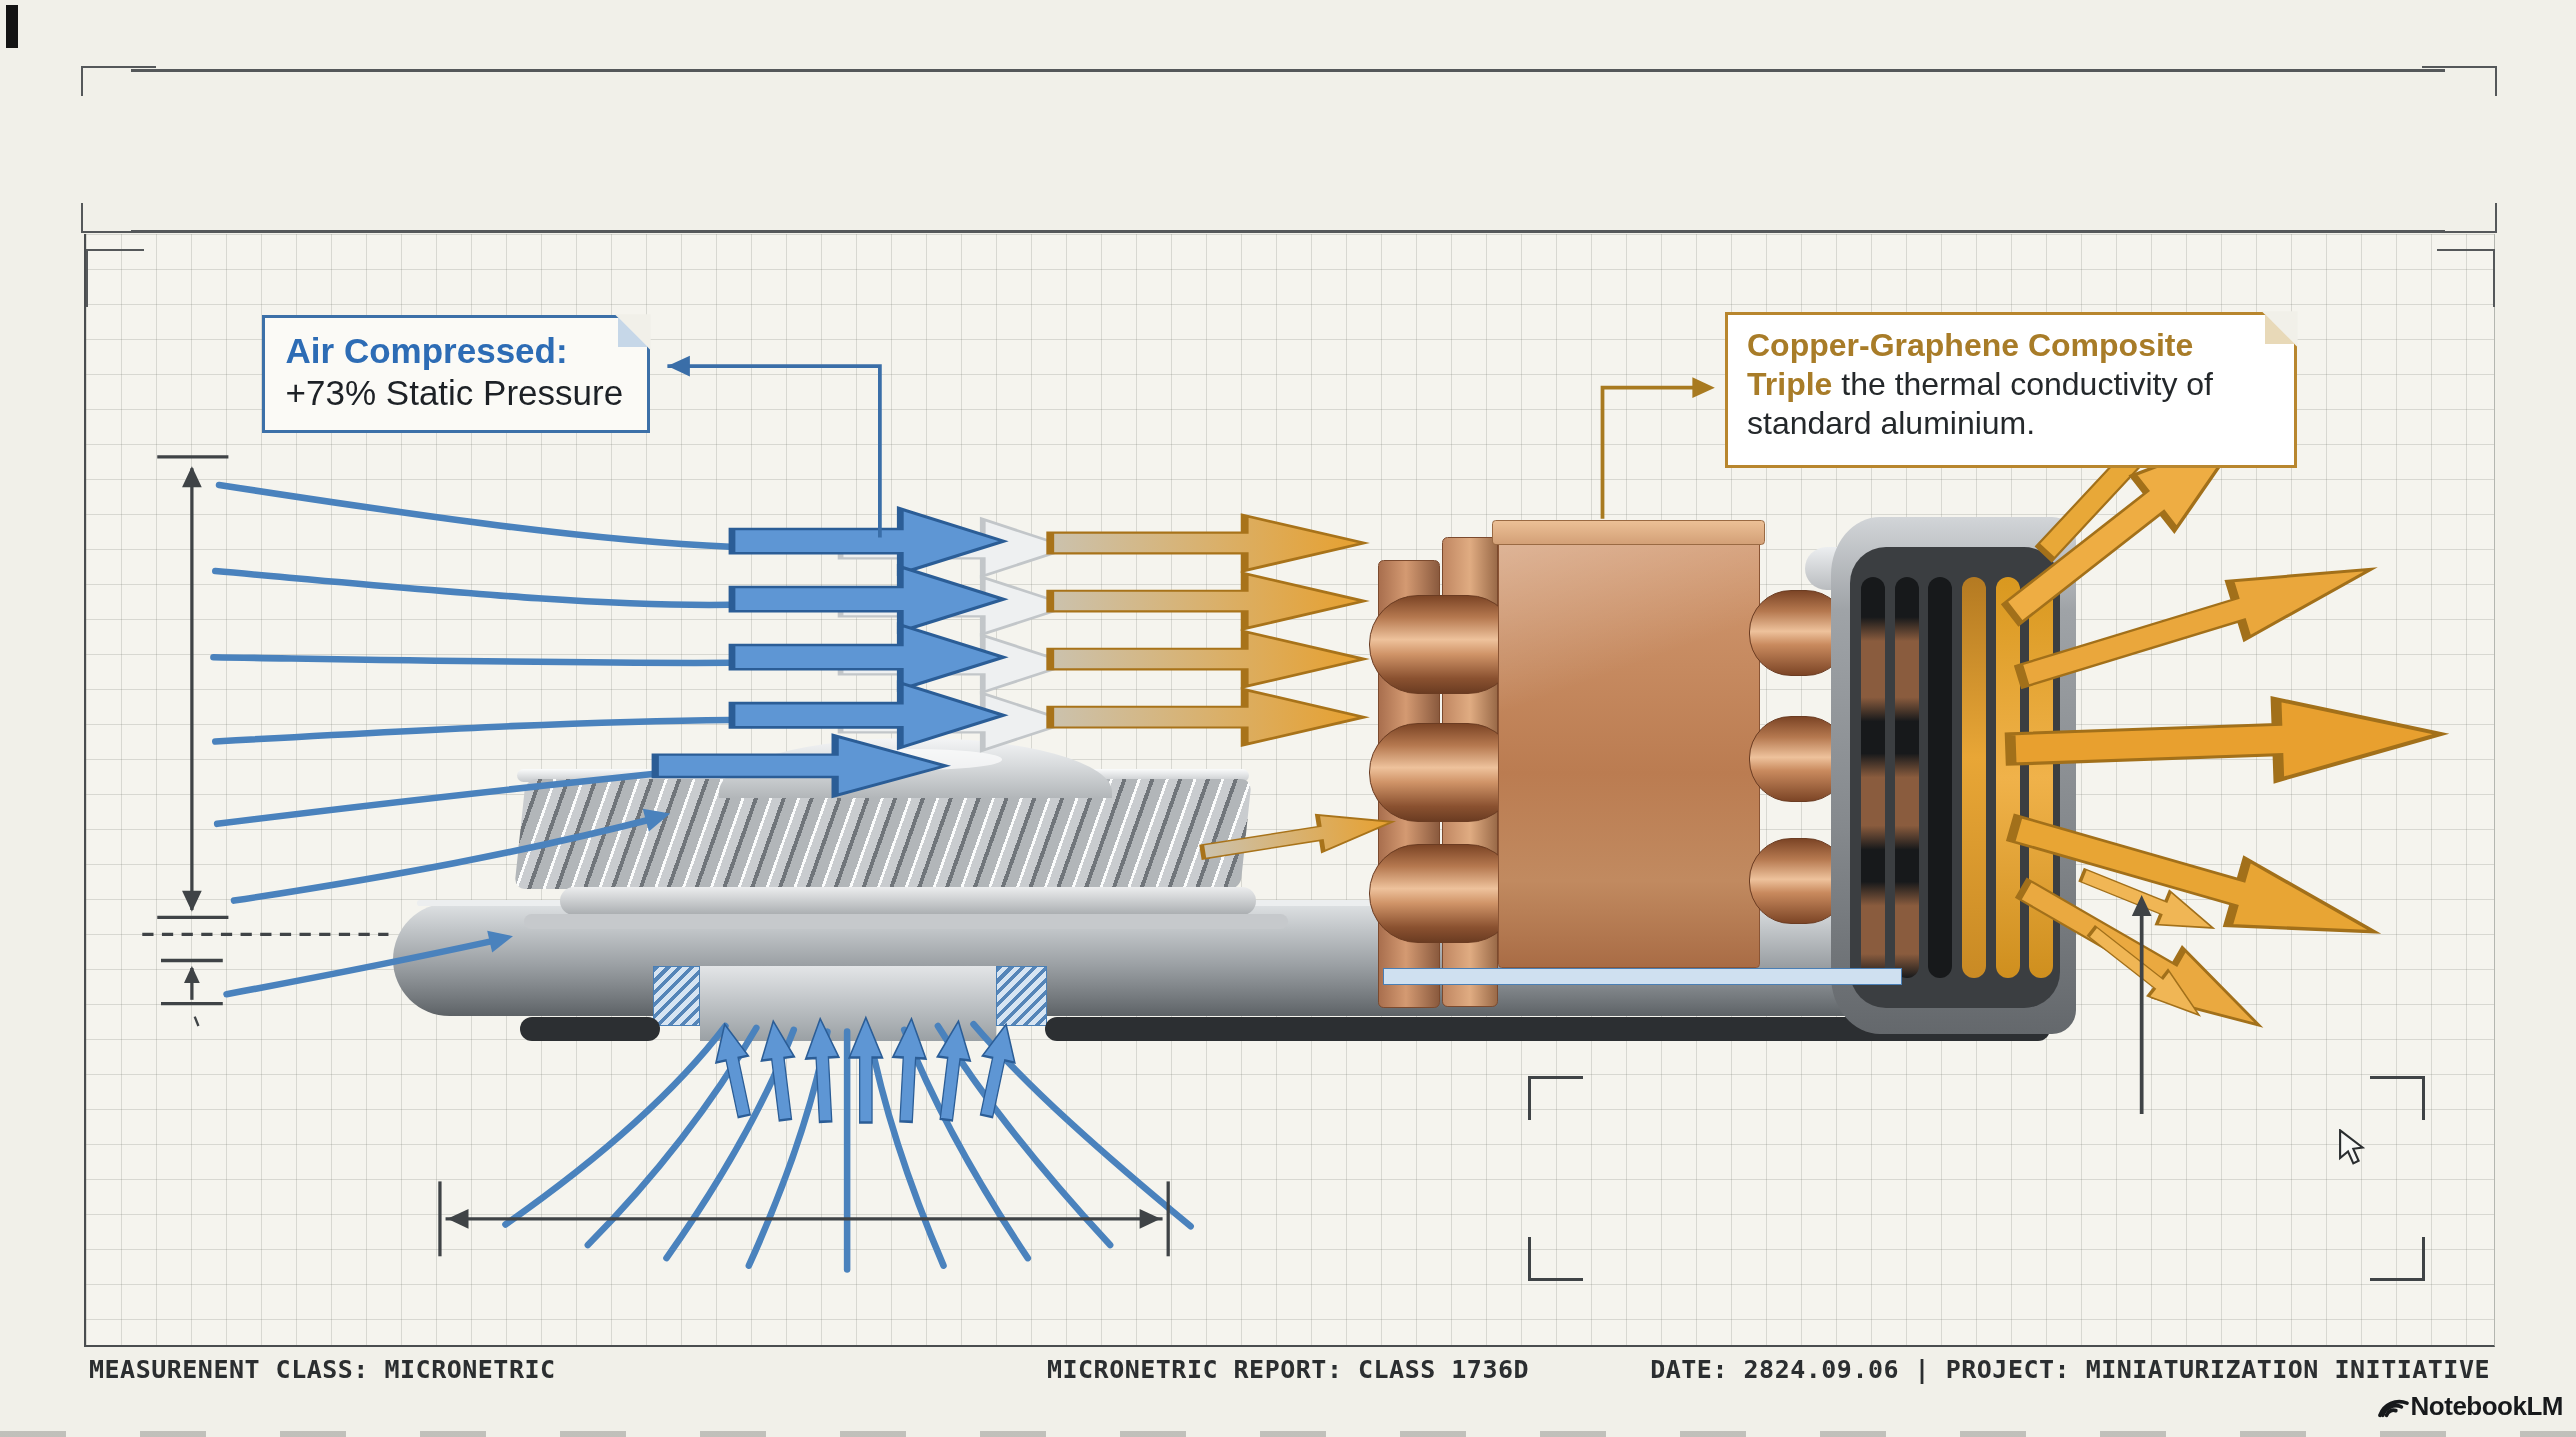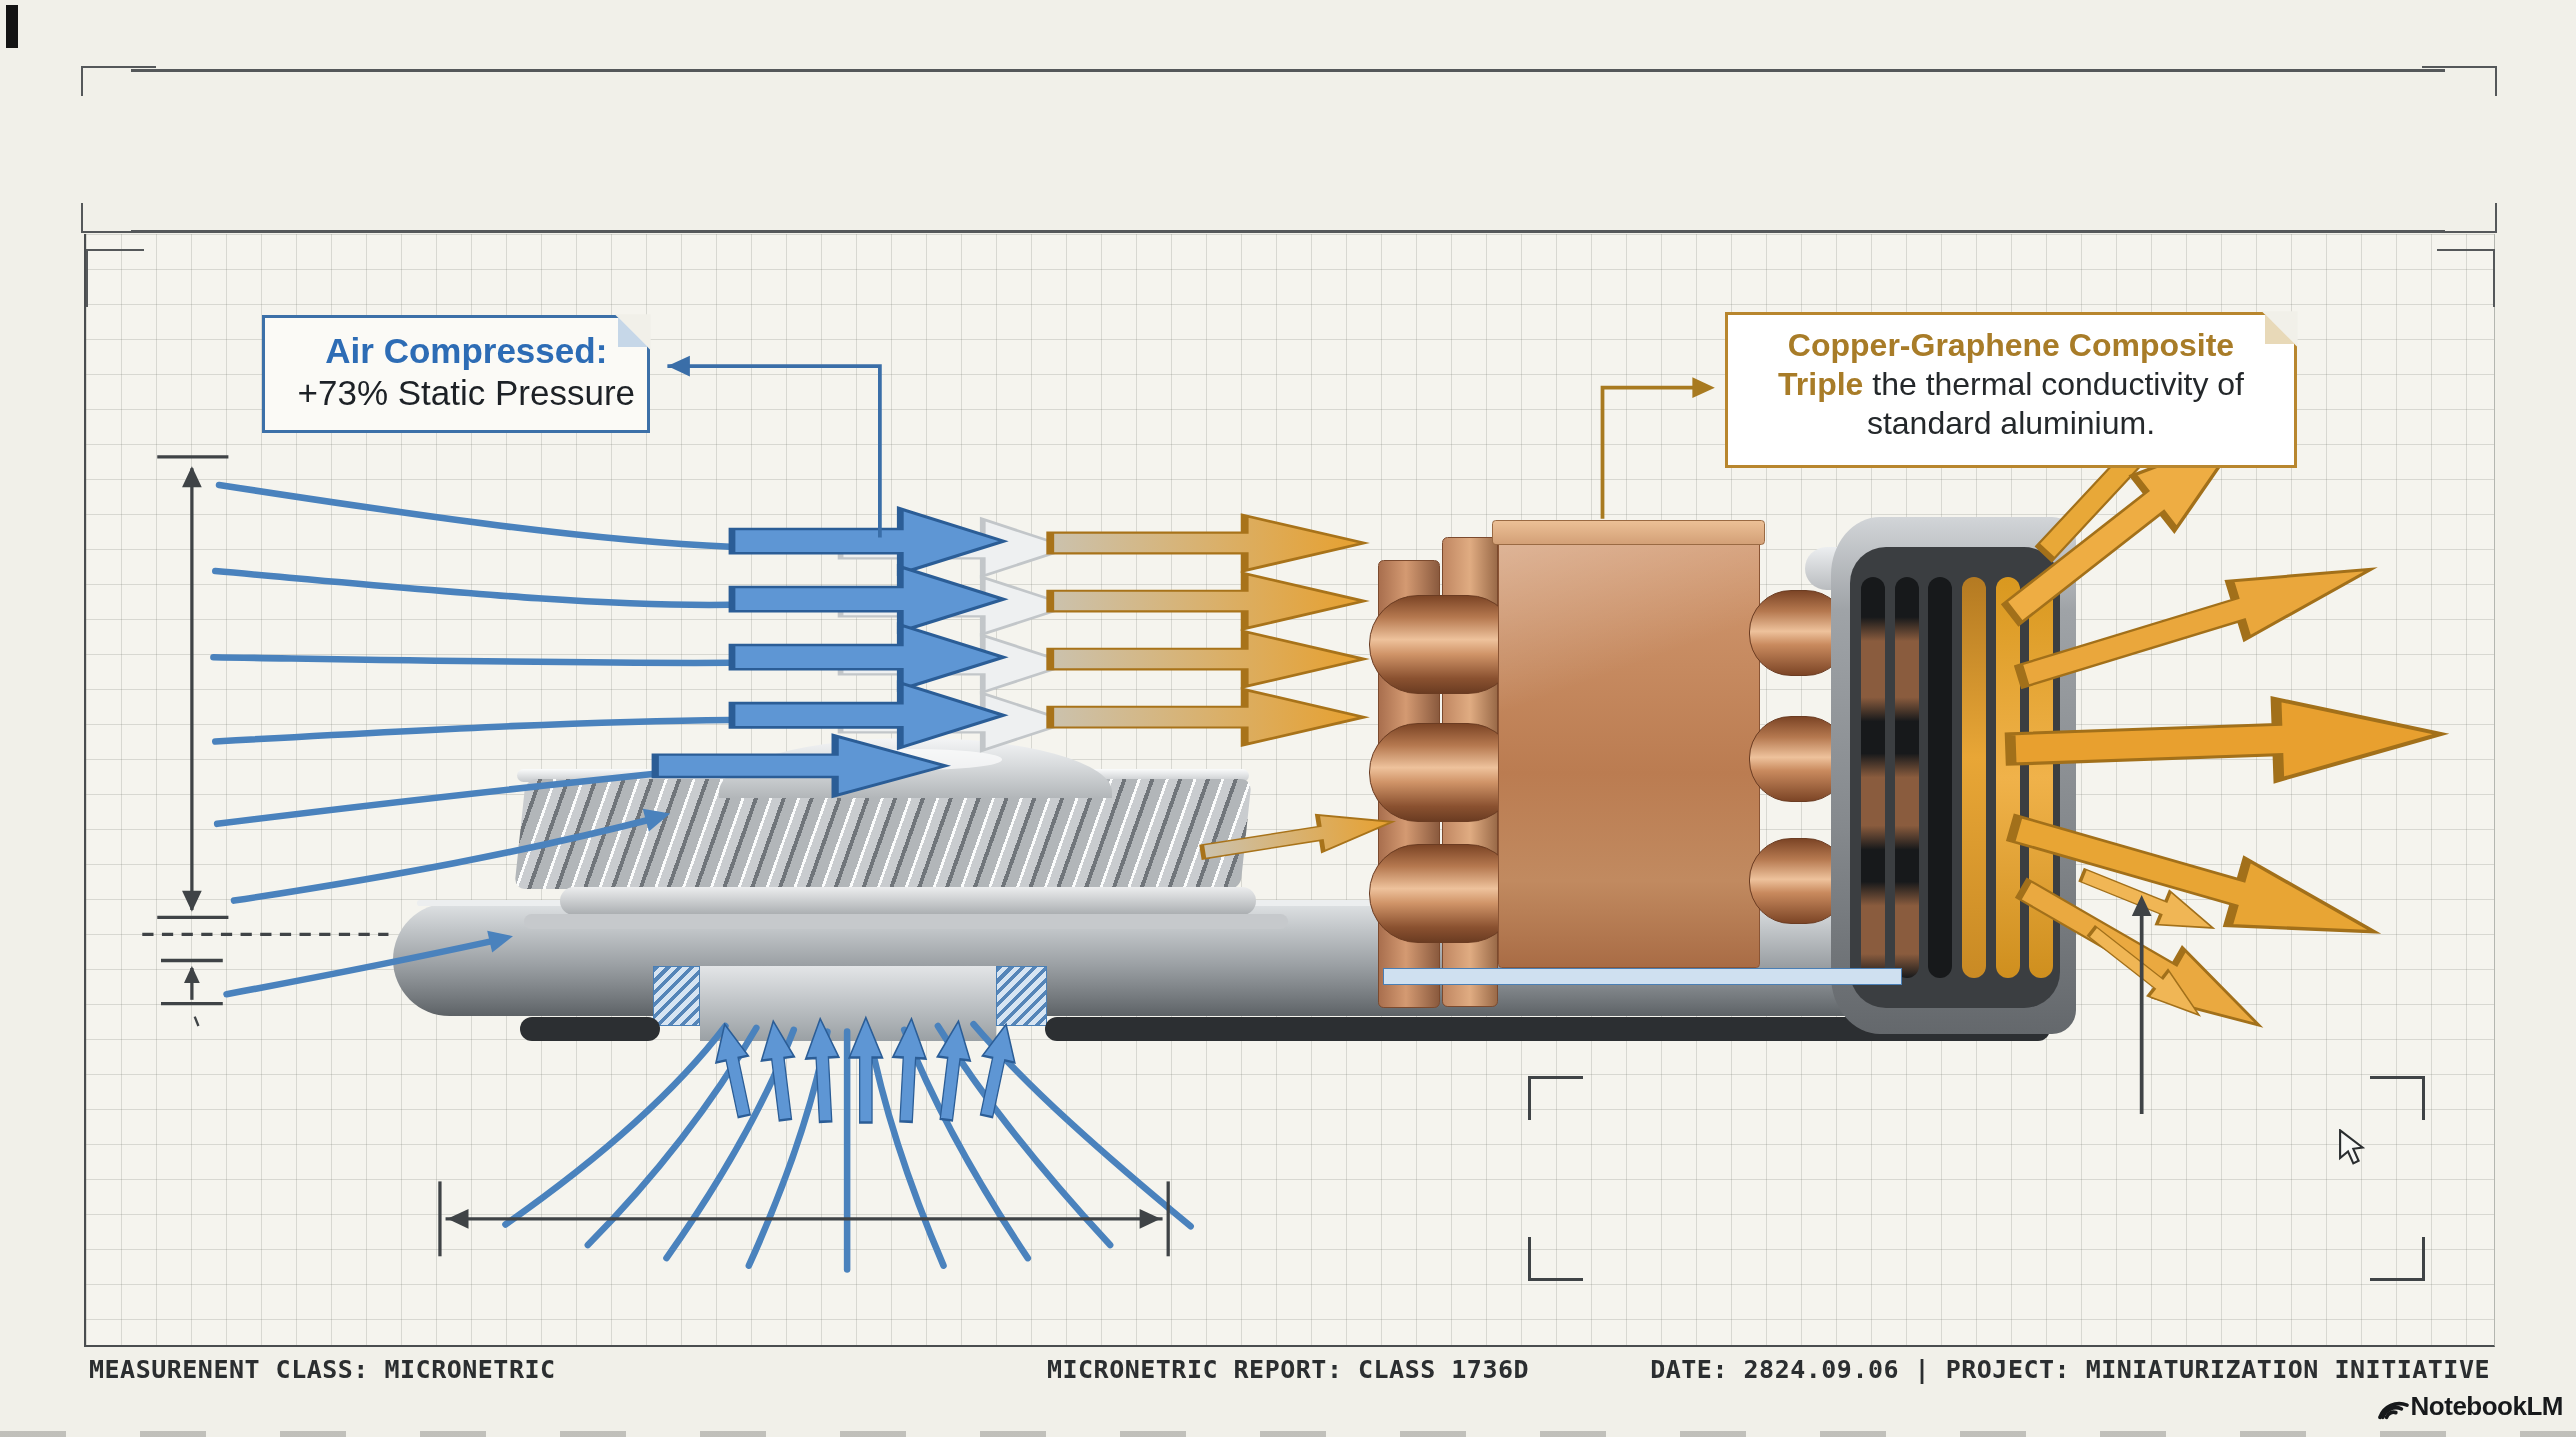--- a/index.html
+++ b/index.html
@@ -67,21 +67,21 @@
   #grille{left:1831px;top:517px;width:245px;height:517px;border-radius:49px 24px 24px 49px / 58px 24px 24px 58px;
           background:linear-gradient(180deg,#d2d5d8 0%,#9fa3a7 18%,#85898d 60%,#64686c 100%);}
   #grille-in{left:1850px;top:547px;width:210px;height:461px;border-radius:36px;background:#3b3e41;}
   .slot{top:577px;width:24px;height:401px;border-radius:12px;}
   .slot.s-dark{background:#17191b;}
   .slot.s-cu{background:linear-gradient(180deg,#17191b 0 10%,#8a5c3e 16% 30%,#17191b 36% 44%,#8a5c3e 50% 62%,#17191b 68% 76%,#8a5c3e 82% 94%,#17191b 100%);}
   .slot.s-or1{background:linear-gradient(180deg,#b47a22,#e8a636 45%,#c98a24);}
   .slot.s-or2{background:linear-gradient(180deg,#d9981f,#f0b24a 50%,#cf8f1e);}
 
   
-  .note{position:absolute;background:#fbfaf6;border-style:solid;border-width:3.7px;text-align:center;}
+  .note{position:absolute;background:#fbfaf6;border-style:solid;border-width:3.7px;}
   .note .cut{position:absolute;top:-3.7px;right:-3.7px;width:36px;height:36px;background:#f1f0e9;
              clip-path:polygon(0 0,100% 0,100% 100%);}
   .note .fold{position:absolute;top:-0.9px;right:-0.9px;width:30px;height:30px;
               clip-path:polygon(0 0,100% 100%,0 100%);}
   #note-air{left:262px;top:315px;width:382px;height:112px;border-color:#3c70a8;}
   #note-air .fold{background:#c6d7e8;}
   #note-air .hd{color:#2d6cb5;font-weight:700;font-size:35px;margin:13px 0 1.9px 20.6px;}
   #note-air .bd{color:#1d2126;font-size:35px;margin:0 0 0 20.6px;}
   #note-cu{left:1725px;top:312px;width:566px;height:150px;border-color:#b8862e;background:#ffffff;}
   #note-cu .fold{background:#e8d9b8;}
@@ -98,21 +98,21 @@
 
   
   #flows{position:absolute;left:0;top:0;width:2576px;height:1438px;pointer-events:none;}
 
   
   .ftxt{position:absolute;top:1355px;font-family:"DejaVu Sans Mono","Liberation Mono",monospace;
         font-weight:700;font-size:25px;color:#2b2e30;letter-spacing:0.5px;white-space:nowrap;}
   #f-left{left:89px;}
   #f-center{left:1288px;transform:translateX(-50%);}
   #f-right{right:86px;}
-  #logo{position:absolute;top:1391px;right:13px;display:flex;align-items:center;gap:1px;}
+  #logo{position:absolute;top:1391px;right:13px;display:flex;gap:1px;}
   #logo .lname{font-size:26px;font-weight:700;color:#17191b;letter-spacing:-0.5px;}
 
   .edge-mark{position:absolute;background:#141414;}
   #bottom-smudge{position:absolute;left:0;bottom:0;width:100%;height:6.6px;opacity:.28;
      background:repeating-linear-gradient(90deg,rgba(25,25,25,.8) 0 66px,transparent 66px 140px);}
 </style>
 </head>
 <body>
 
 <div id="page">

